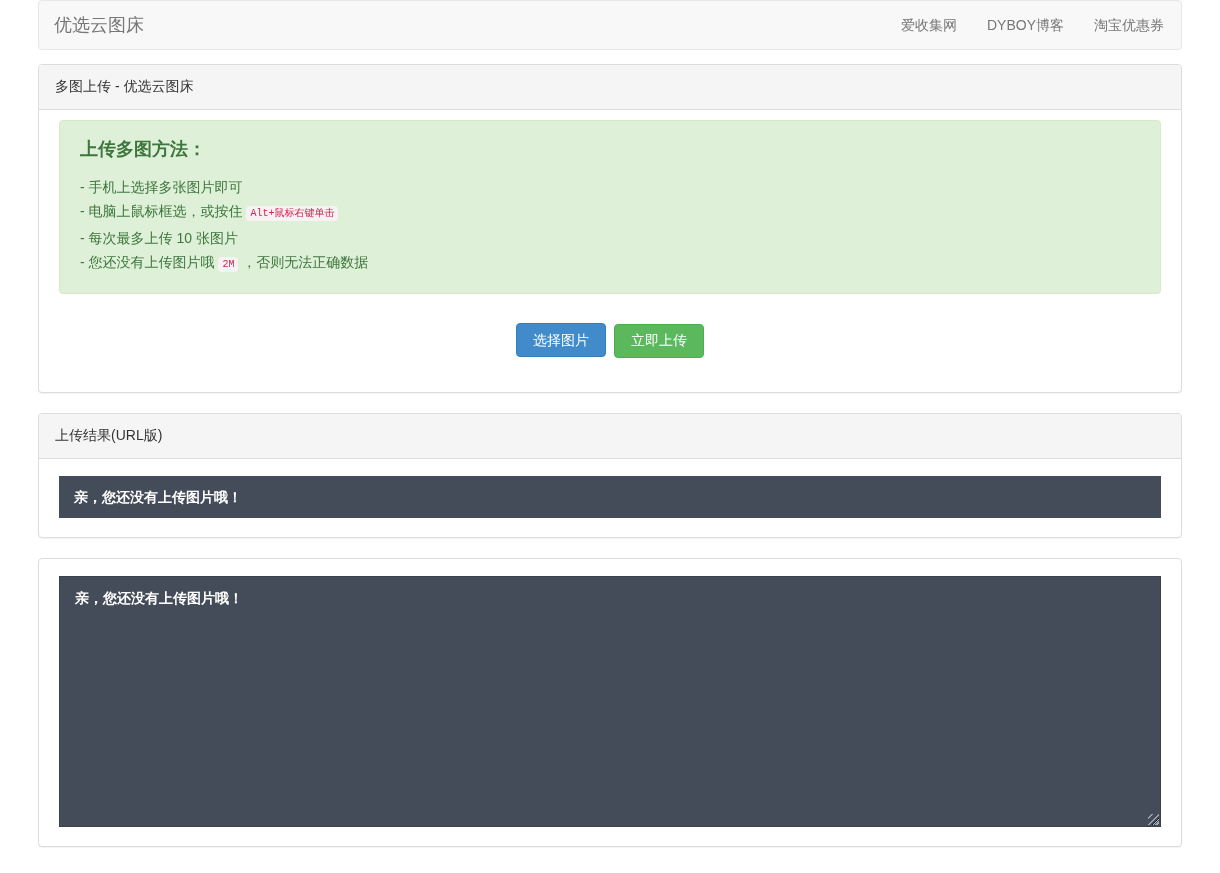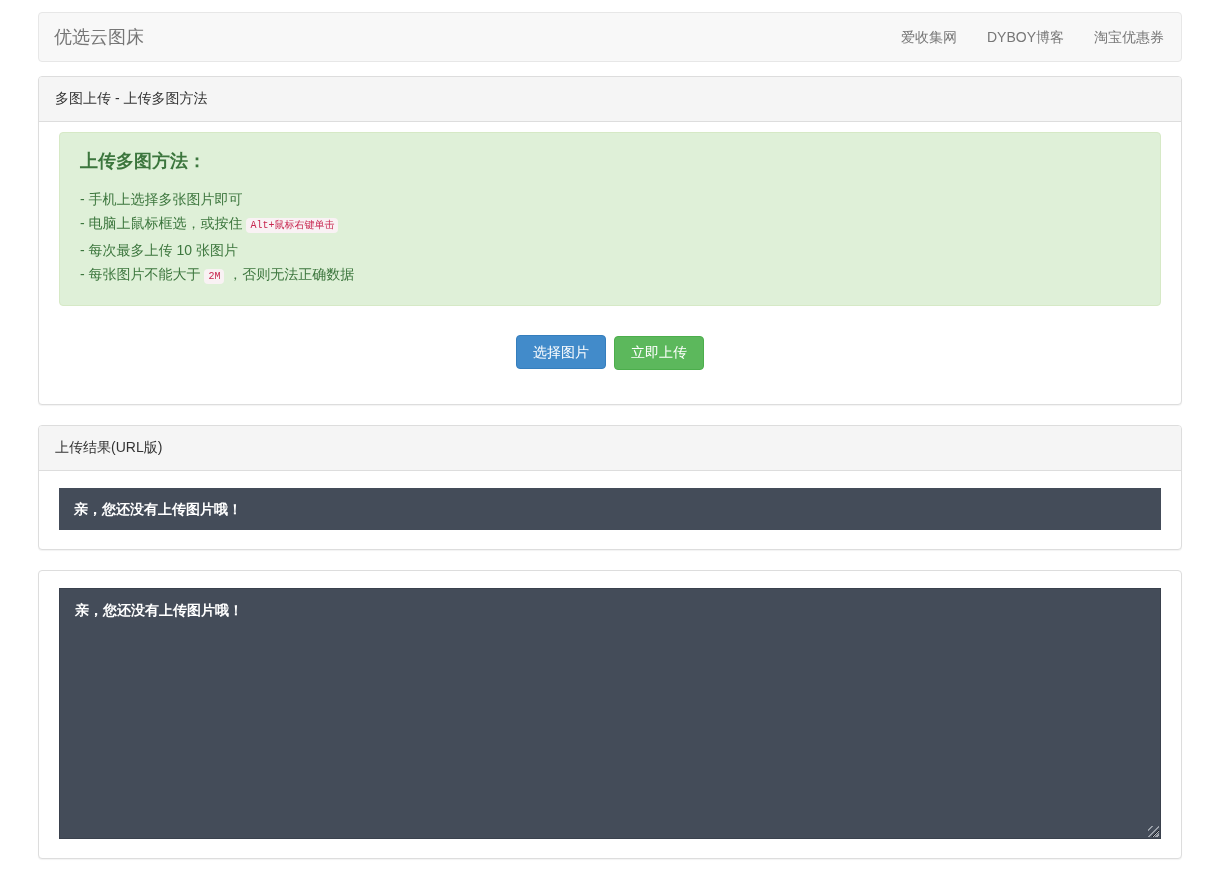--- a/index.html
+++ b/index.html
@@ -4,21 +4,21 @@
 <style>
   * { box-sizing: border-box; }
   html, body { margin: 0; padding: 0; background: #fff; }
   body {
     font-family: "Liberation Sans", "DejaVu Sans", sans-serif;
     font-size: 14px;
     color: #333;
     width: 1220px;
     height: 873px;
   }
-  .container { width: 1144px; margin: 0 auto; padding-top: 12px; }
+  .container { width: 1144px; margin: 0 auto; padding-top: 0; }
 
   
   .navbar {
     height: 50px;
     background: #f8f8f8;
     border: 1px solid #e7e7e7;
     border-radius: 4px;
     display: flex;
     justify-content: space-between;
     align-items: center;
@@ -157,36 +157,36 @@
     <a class="navbar-brand" href="#">优选云图床</a>
     <div class="nav-links">
       <a href="#">爱收集网</a>
       <a href="#">DYBOY博客</a>
       <a href="#">淘宝优惠券</a>
     </div>
   </nav>
 
   <section class="panel">
     <div class="panel-heading">
-      <span>多图上传 - 上传多图方法</span>
+      <span>多图上传 - 优选云图床</span>
     </div>
     <div class="panel-body">
       <div class="alert-success">
         <h4 class="alert-title">上传多图方法：</h4>
         <div class="alert-line">
           <span>- 手机上选择多张图片即可</span>
         </div>
         <div class="alert-line">
           <span>- 电脑上鼠标框选，或按住 </span><code class="inline-code">Alt+鼠标右键单击</code>
         </div>
         <div class="alert-line">
           <span>- 每次最多上传 </span><b>10</b><span> 张图片</span>
         </div>
         <div class="alert-line">
-          <span>- 每张图片不能大于 </span><code class="inline-code">2M</code><span> ，否则无法正确数据</span>
+          <span>- 您还没有上传图片哦 </span><code class="inline-code">2M</code><span> ，否则无法正确数据</span>
         </div>
       </div>
       <div class="button-row">
         <button class="btn btn-primary">选择图片</button>
         <button class="btn btn-success">立即上传</button>
       </div>
     </div>
   </section>
 
   <section class="panel">

